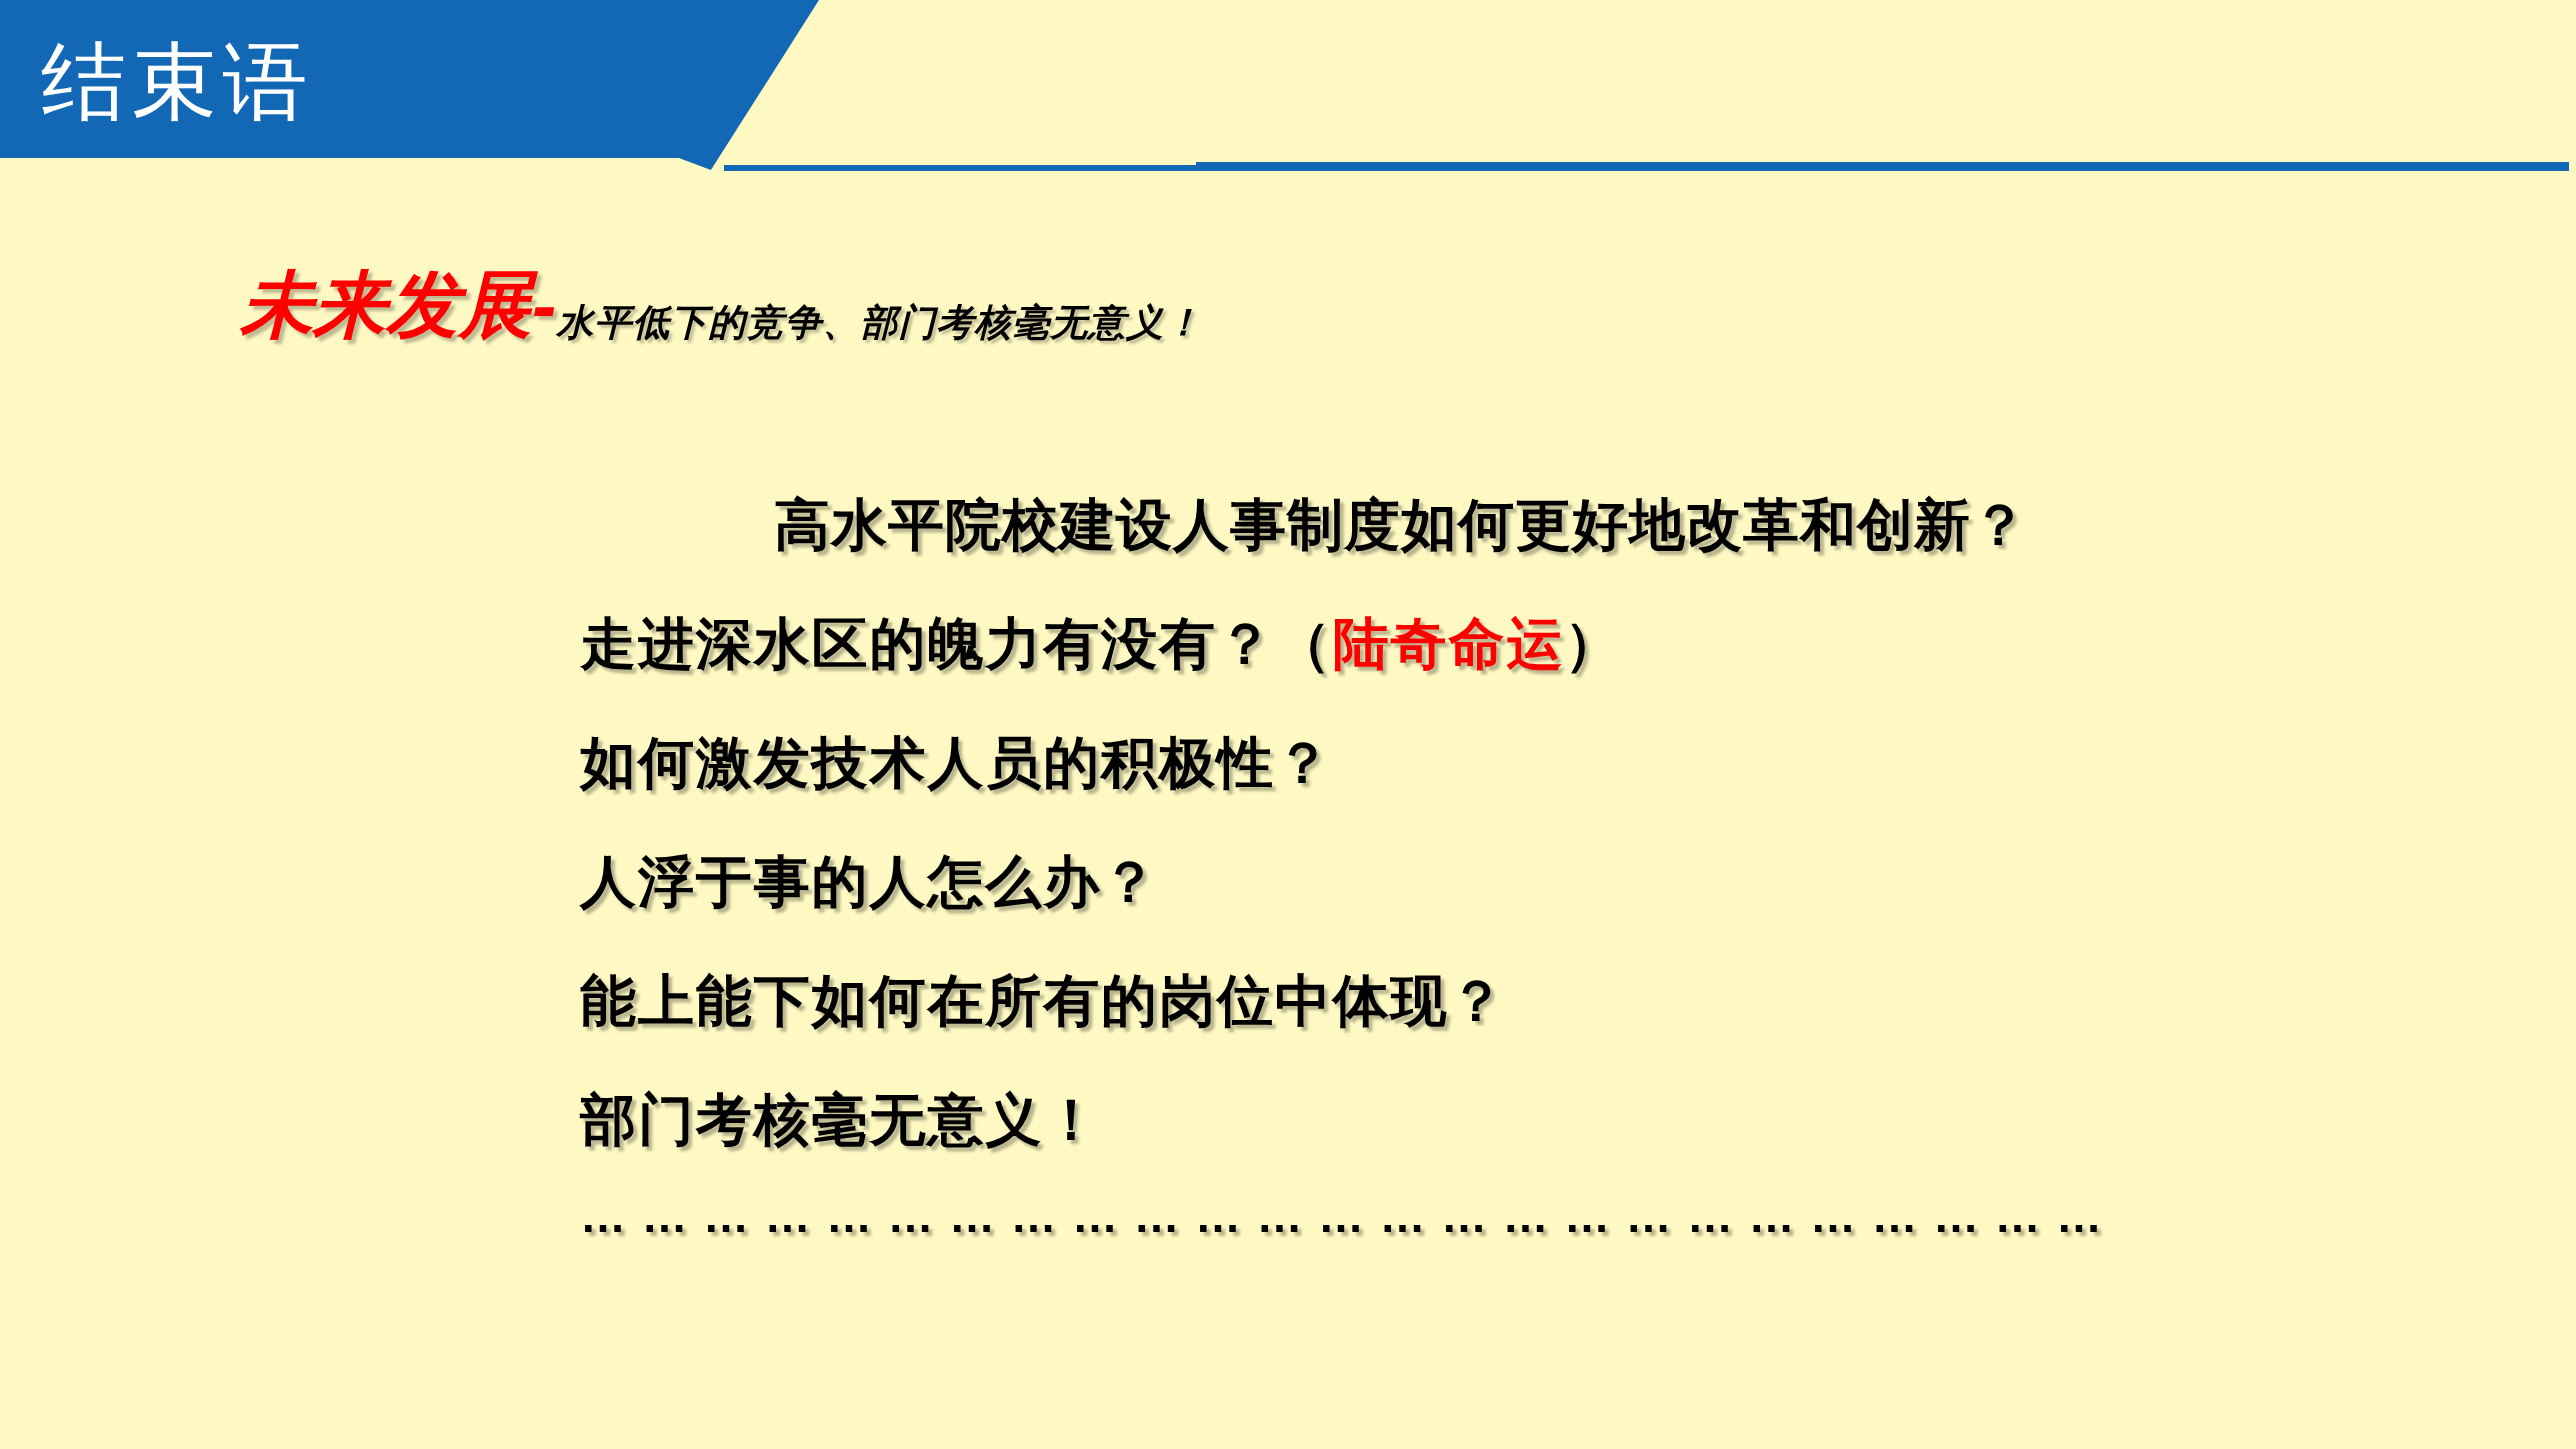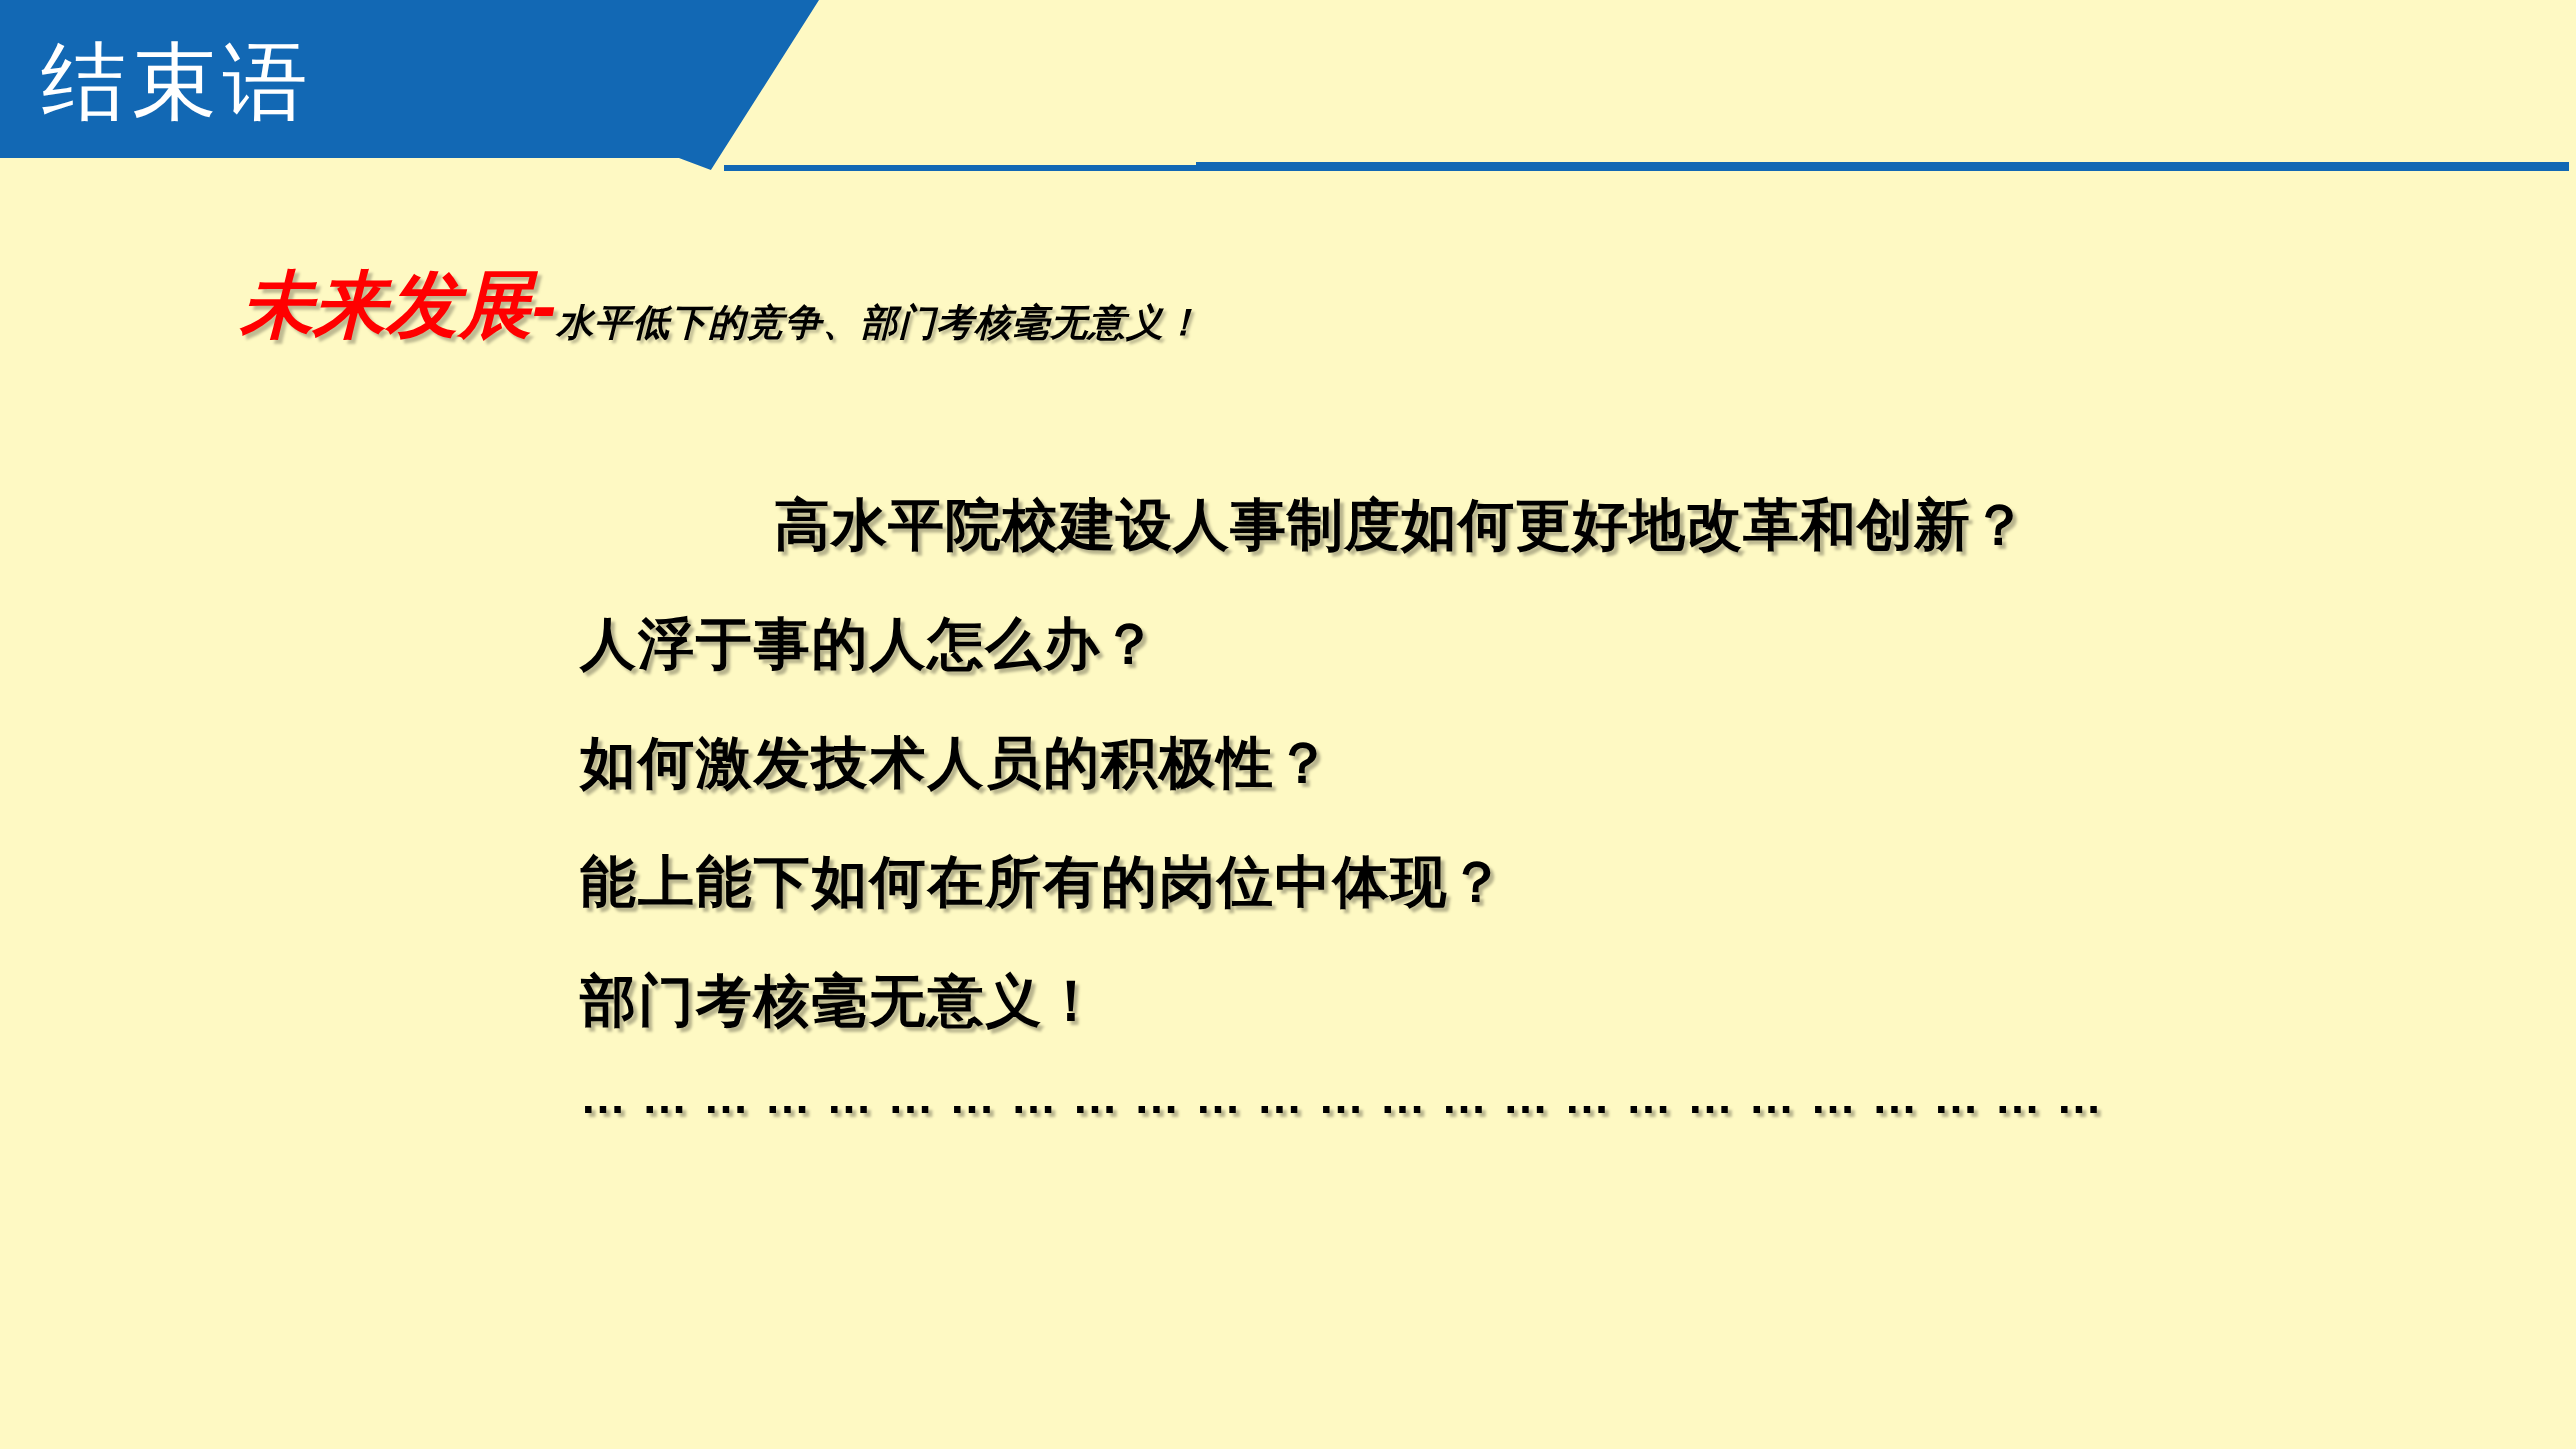--- a/index.html
+++ b/index.html
@@ -78,22 +78,23 @@
   <div class="rule rule2"></div>
 
   <div class="intro">
     <span class="intro-lead">未来发展-</span>
       <span class="intro-rest">水平低下的竞争、部门考核毫无意义！</span>
   </div>
 
   <div class="textblock">
     <div class="tline heading">高水平院校建设人事制度如何更好地改革和创新？</div>
     <div id="body-lines">
+        <div class="tline"><span class="seg black">走进深水区的魄力有没有？（</span><span class="seg red">陆奇命运</span><span class="seg black">）</span></div>
+        <div class="tline"><span class="seg black">如何激发技术人员的积极性？</span></div>
         <div class="tline"><span class="seg black">人浮于事的人怎么办？</span></div>
-        <div class="tline"><span class="seg black">如何激发技术人员的积极性？</span></div>
         <div class="tline"><span class="seg black">能上能下如何在所有的岗位中体现？</span></div>
         <div class="tline"><span class="seg black">部门考核毫无意义！</span></div>
       </div>
     <div class="dots">…………………………………………………………………</div>
   </div>
 
 </div>
 
 
 </body></html>

